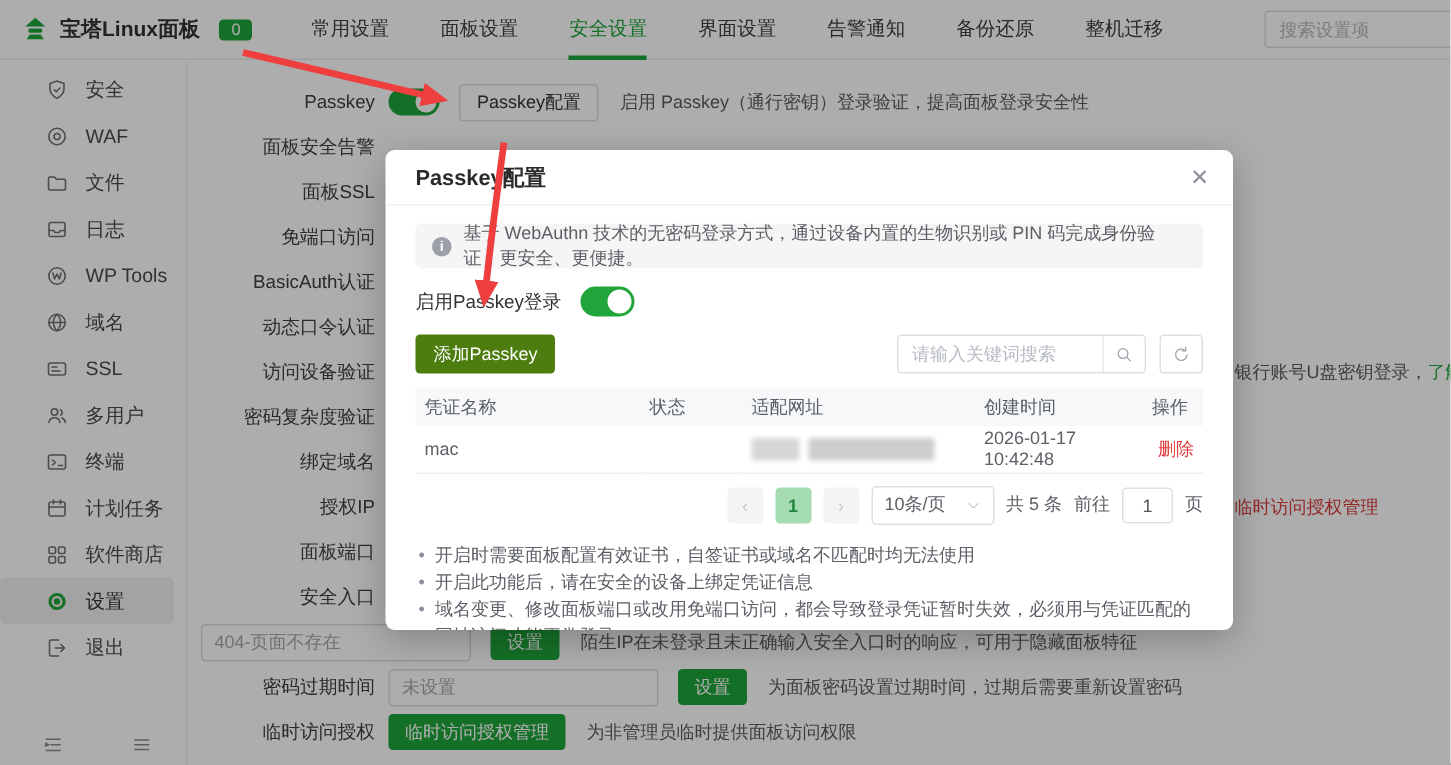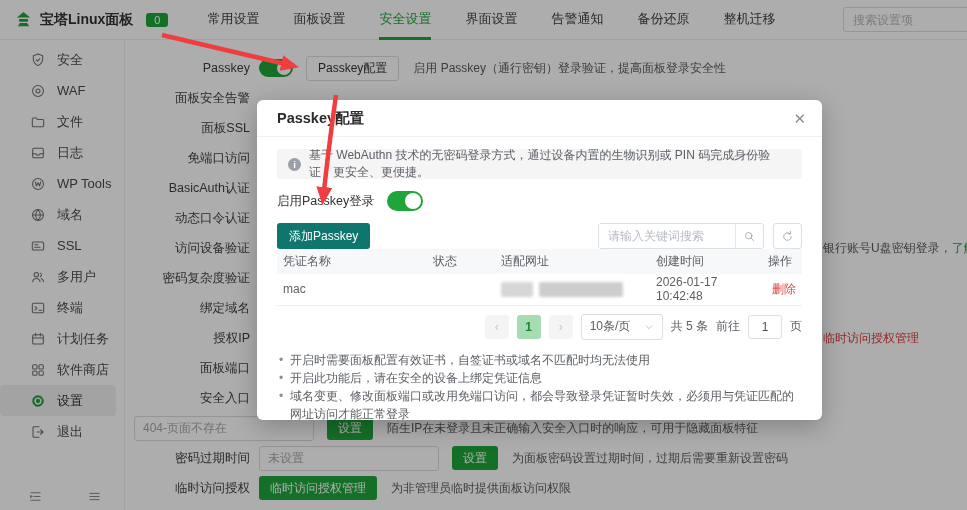--- a/index.html
+++ b/index.html
@@ -50,30 +50,30 @@
   .m-hd { height:37px; display:flex; align-items:center; justify-content:space-between; padding:0 16px 0 20px; border-bottom:1px solid #f0f0f0; }
   .m-title { font-size:14.5px; font-weight:bold; color:#2b2b2b; }
   .m-close { font-size:15px; color:#8a8f99; cursor:pointer; line-height:1; }
   .m-bd { padding:12px 20px 0; }
   .m-banner { display:flex; align-items:center; gap:8px; background:#f5f5f5; border-radius:4px; height:30px; padding:0 11px; font-size:12px; color:#5c6066; }
   .info-ic { width:13px; height:13px; border-radius:50%; background:#9ba0a8; color:#fff; font-size:9.5px; display:flex; align-items:center; justify-content:center; flex:none; font-weight:bold; }
   .m-enable { display:flex; align-items:center; margin-top:12px; font-size:12.5px; color:#303133; }
   .m-enable .tgl { width:36px; height:20px; border-radius:10px; margin-left:13px; }
   .m-enable .tgl::after { width:16px; height:16px; }
   .m-ctl { display:flex; align-items:center; margin-top:12px; }
-  .add-btn { height:26px; padding:0 12px; background:#0f766e; color:#fff; border:none; border-radius:3px; font-size:12px; cursor:pointer; }
+  .add-btn { height:26px; padding:0 12px; background:#4d7c0f; color:#fff; border:none; border-radius:3px; font-size:12px; cursor:pointer; }
   .m-search { margin-left:auto; display:flex; align-items:flex-start; }
   .s-box { display:flex; height:26px; border:1px solid #dcdfe6; border-radius:3px; overflow:hidden; }
   .s-inp { width:136px; border:none; outline:none; font-size:12px; padding:0 9px; color:#555; }
   .s-inp::placeholder { color:#b8bcc4; }
   .s-btn { width:28px; display:flex; align-items:center; justify-content:center; border-left:1px solid #e7e9ee; background:#fff; cursor:pointer; }
   .refresh-btn { width:29px; height:26px; margin-left:9px; border:1px solid #dcdfe6; border-radius:3px; background:#fff; display:flex; align-items:center; justify-content:center; cursor:pointer; }
   .gicon { width:13px; height:13px; stroke:#9aa0a8; fill:none; stroke-width:1.5; stroke-linecap:round; }
 
-  table.creds { width:100%; border-collapse:collapse; font-size:12px; }
+  table.creds { width:100%; border-collapse:collapse; margin-top:10px; font-size:12px; }
   table.creds th { background:#f6f8fa; color:#5c6066; font-weight:normal; text-align:left; height:25px; padding:0 6px; }
   table.creds td { height:31px; padding:0 6px; border-bottom:1px solid #eef0f2; color:#5c6066; }
   th.c-act, td.c-act { text-align:right; }
   .tgl.sm { width:32px; height:18px; margin:0; }
   .tgl.sm::after { width:14px; height:14px; }
   .mosaic { display:flex; gap:6px; }
   .mz { height:15px; border-radius:2px; filter:blur(1.6px); }
   .mz1 { width:32px; background:#d6d6d6; }
   .mz2 { width:84px; background:#cdcdcd; }
   .del-link { color:#e23d3d; cursor:pointer; }

